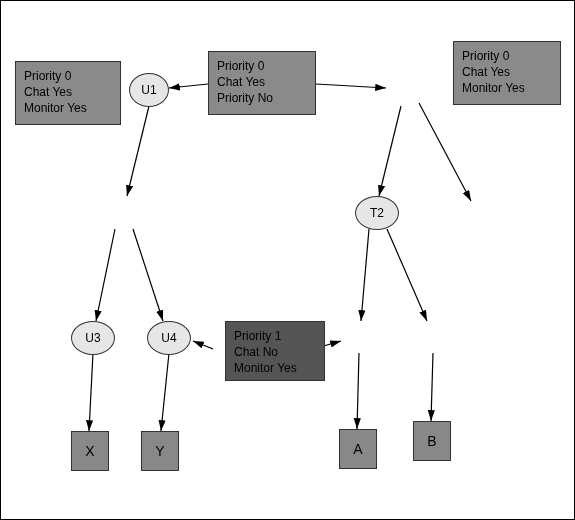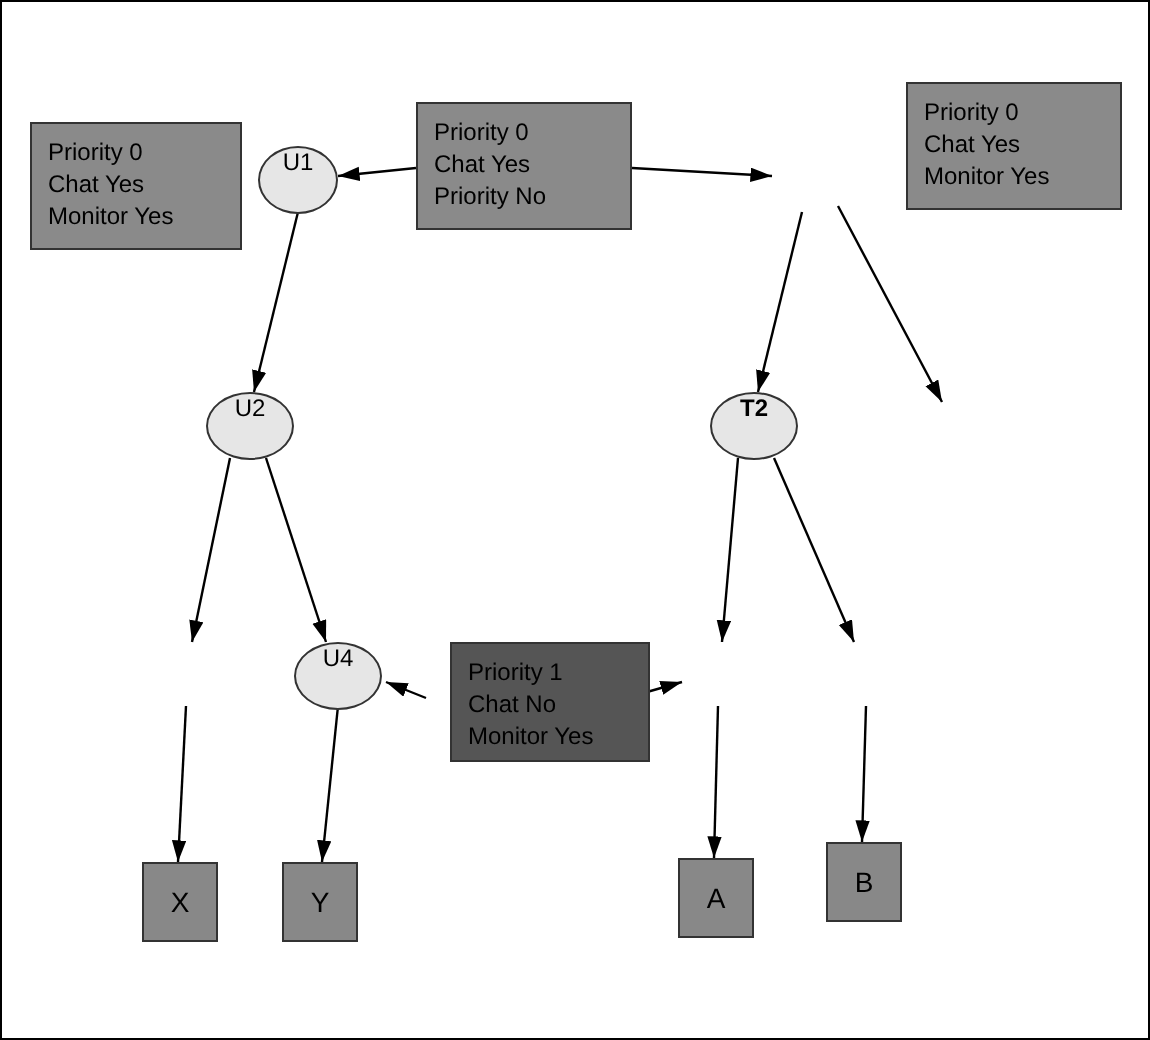--- a/index.html
+++ b/index.html
@@ -25,21 +25,21 @@
     left: 0;
     top: 0;
     pointer-events: none;
   }
   .node-ellipse {
     position: absolute;
     background: #e6e6e6;
     border: 1px solid #333;
     border-radius: 50%;
     display: flex;
-    align-items: flex-start;
+    align-items: center;
     justify-content: center;
     box-sizing: border-box;
   }
   .infobox {
     position: absolute;
     background: #8a8a8a;
     border: 1px solid #333;
     padding: 6px 8px;
     box-sizing: border-box;
     line-height: 1.35;
@@ -122,28 +122,28 @@
 
   <div class="infobox dark" style="left:212px; top:320px; width:100px; height:60px;">
     <div>Priority 1</div>
     <div>Chat     No</div>
     <div>Monitor Yes</div>
   </div>
 
   <div class="node-ellipse" style="left:128px; top:72px; width:40px; height:34px;">
     <span>U1</span>
   </div>
-  <div class="node-ellipse" style="left:102px; top:195px; width:44px; height:34px;">
-    <span>U2</span>
+  <div class="node-ellipse" style="left:70px; top:320px; width:44px; height:34px;">
+    <span>U3</span>
   </div>
   <div class="node-ellipse" style="left:146px; top:320px; width:44px; height:34px;">
     <span>U4</span>
   </div>
 
-  <div class="node-ellipse" style="left:354px; top:195px; width:44px; height:34px;font-weight:bold;">
+  <div class="node-ellipse" style="left:354px; top:195px; width:44px; height:34px;">
     <span>T2</span>
   </div>
 
   <div class="leafbox" style="left:70px; top:430px; width:38px; height:40px;">
     <span>X</span>
   </div>
   <div class="leafbox" style="left:140px; top:430px; width:38px; height:40px;">
     <span>Y</span>
   </div>
   <div class="leafbox" style="left:338px; top:428px; width:38px; height:40px;">

